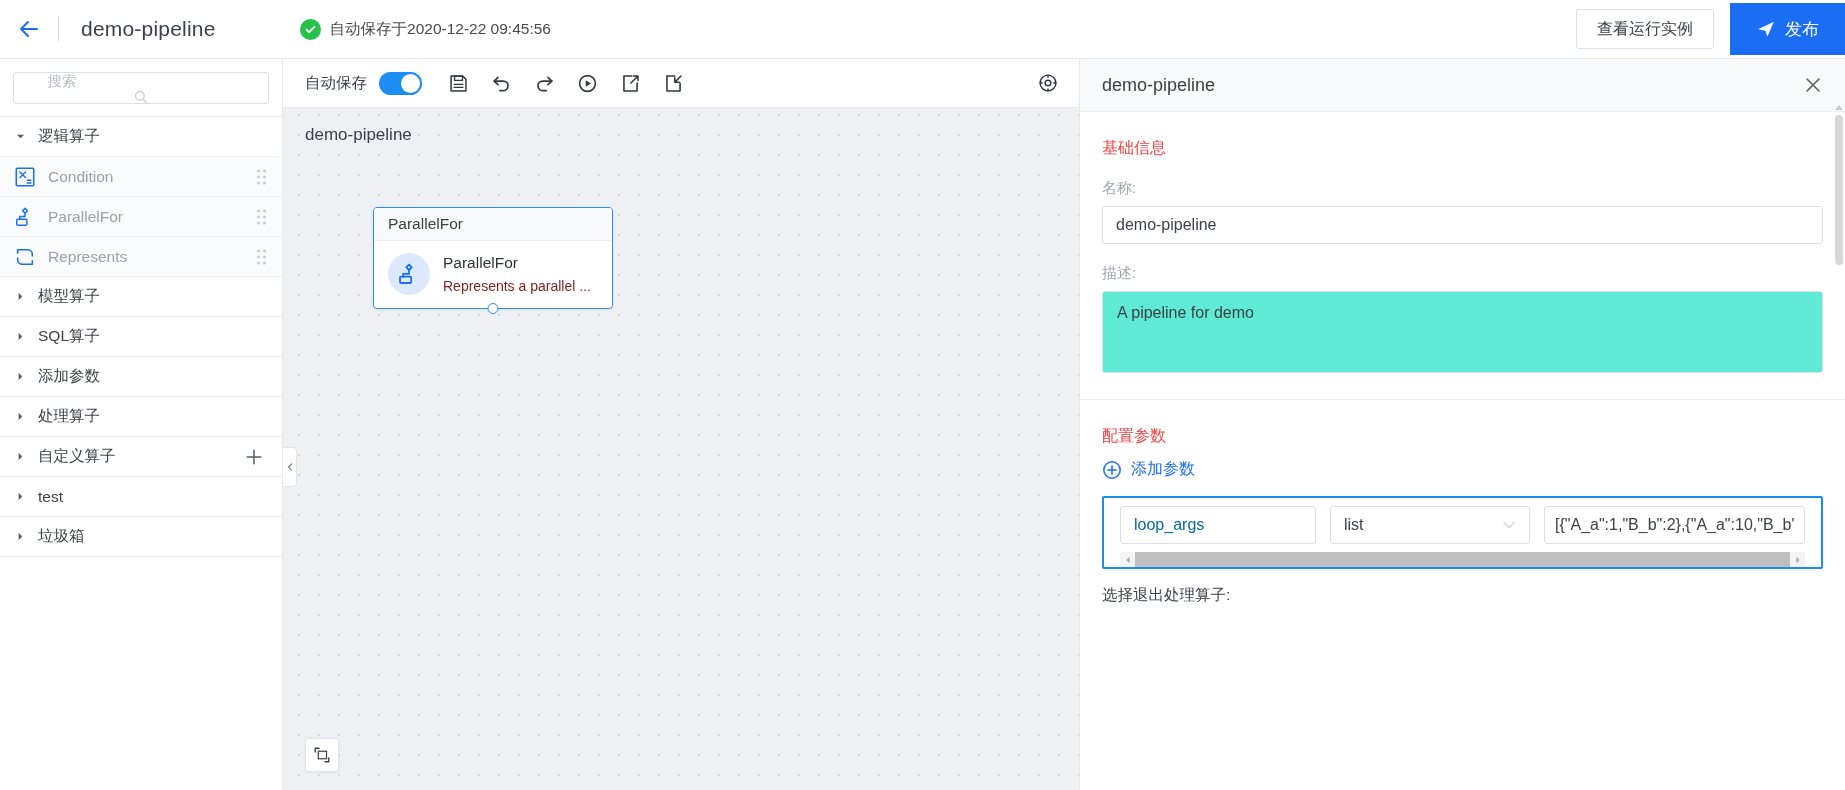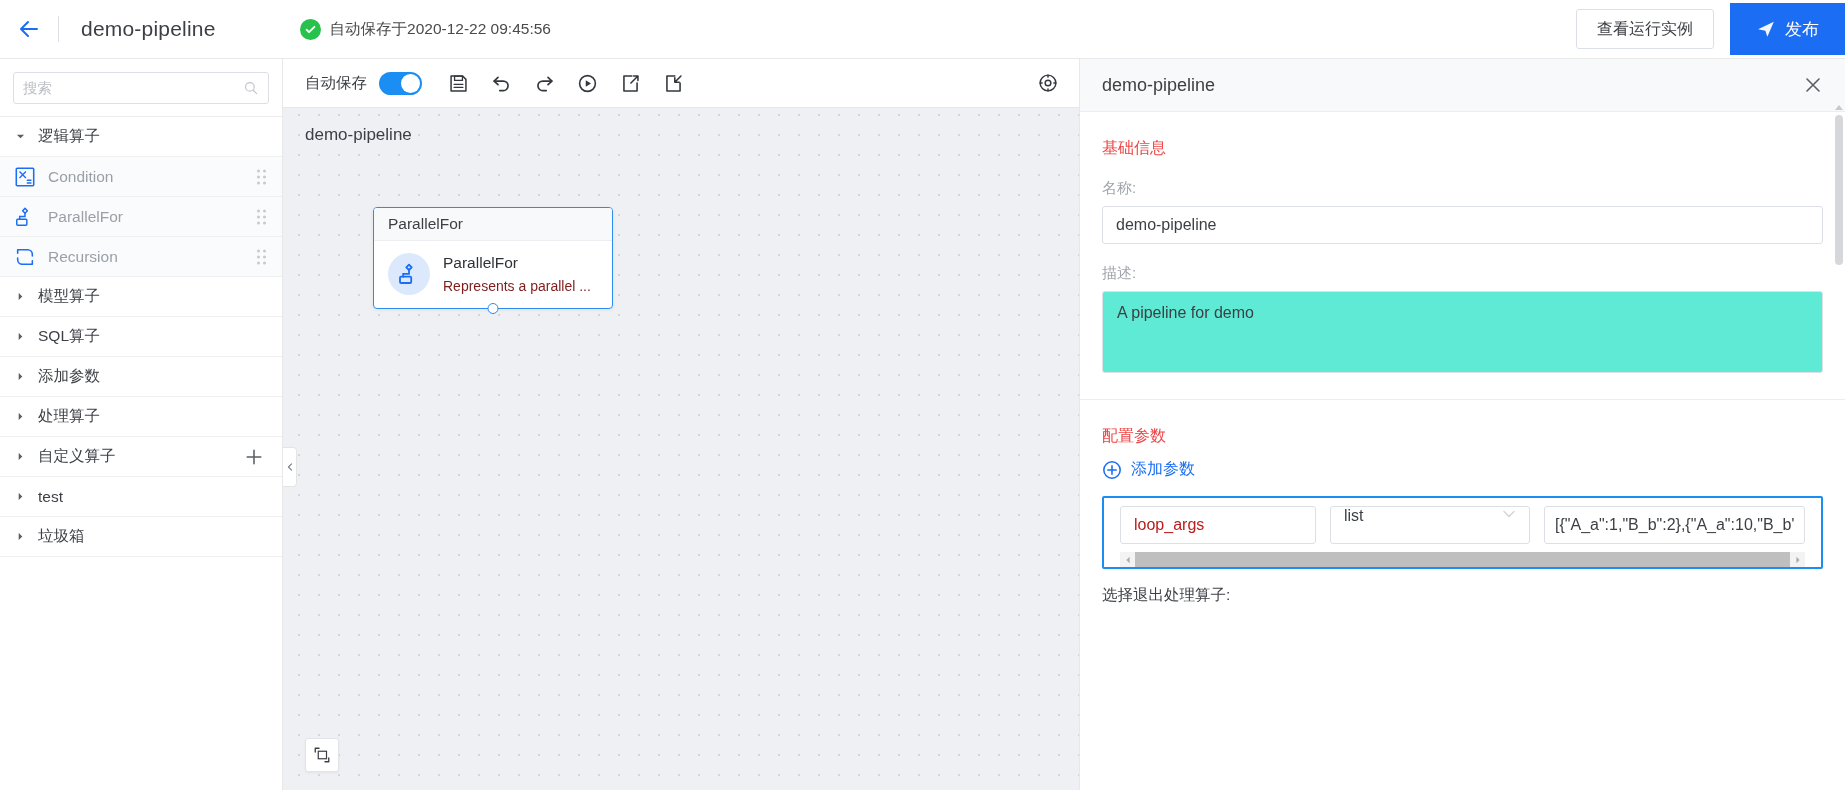--- a/index.html
+++ b/index.html
@@ -66,21 +66,21 @@
   
   .sidebar {
     width: 283px; min-width: 283px; height: 100%;
     border-right: 1px solid #e8e8e8; background: #fff;
     display: flex; flex-direction: column; overflow: hidden;
     position: relative;
   }
   .search-wrap { padding: 13px 13px 12px 13px; }
   .search-box {
     height: 32px; border: 1px solid #dcdfe6; border-radius: 3px;
-    display: flex; align-items: center; padding: 0 9px; background: #fff;
+    display: flex; align-items: center; padding: 0 9px; background: #fff; flex-direction: column;
   }
   .search-input {
     flex: 1; border: none; outline: none; font-size: 14.5px;
     color: #303133; font-family: inherit; background: transparent;
   }
   .search-input::placeholder { color: #b9bcc2; }
   .search-icon { width: 16px; height: 16px; flex: 0 0 auto; opacity: .55; }
   .sb-sep { height: 1px; background: #ececec; }
 
   .group-row {
@@ -213,27 +213,27 @@
   .col-name { width: 210px; }
   .col-type { width: 215px; }
   .col-value { flex: 1; }
   .param-row-outer {
     border: 2px solid #1b8ef3; border-radius: 2px;
     margin-top: 4px; padding: 8px 0 0 0; background: #fff;
   }
   .param-row { display: flex; gap: 14px; padding: 0 16px 8px 16px; }
   .p-input {
     height: 38px; border: 1px solid #dcdfe6; border-radius: 3px;
-    padding: 0 13px; font-size: 16px; color: #b91c1c; font-family: inherit;
+    padding: 0 13px; font-size: 16px; color: #0369a1; font-family: inherit;
     outline: none; background: #fff; width: 196px;
   }
   .p-select {
     height: 38px; border: 1px solid #dcdfe6; border-radius: 3px;
     padding: 0 13px; font-size: 16px; color: #3c3f44;
-    display: flex; align-items: flex-start; background: #fff; width: 200px;
+    display: flex; align-items: center; background: #fff; width: 200px;
     cursor: pointer;
   }
   .p-select .chev { margin-left: auto; width: 14px; height: 14px; opacity: .45; }
   .p-value {
     height: 38px; border: 1px solid #dcdfe6; border-radius: 3px;
     padding: 0 10px; font-size: 16px; color: #3c3f44; font-family: inherit;
     outline: none; background: #fff; flex: 1; min-width: 0;
   }
   .hscroll {
     margin: 0 16px 0 16px; height: 15px; background: #f3f3f3;
@@ -342,21 +342,21 @@
             <i></i>
             <i></i>
           </span>
       </div>
 
       <div class="op-row">
         <svg class="op-icon" viewBox="0 0 24 24" fill="none">
           <path d="M4 8V4h4M20 16v4h-4" stroke="#1b6ef3" stroke-width="1.7" stroke-linecap="round" stroke-linejoin="round"></path>
           <path d="M9 4h6a5 5 0 015 5v2M15 20H9a5 5 0 01-5-5v-2" stroke="#1b6ef3" stroke-width="1.7" stroke-linecap="round"></path>
         </svg>
-        <span class="op-label">Recursion</span>
+        <span class="op-label">Represents</span>
         <span class="drag-dots">
             <i></i>
             <i></i>
             <i></i>
             <i></i>
             <i></i>
             <i></i>
           </span>
       </div>
 

